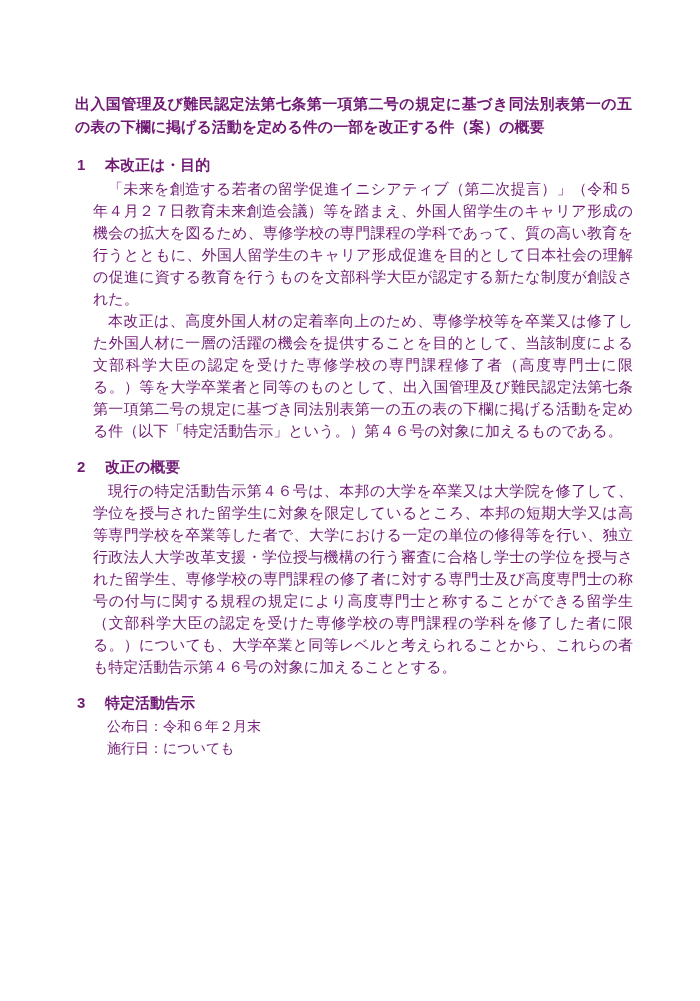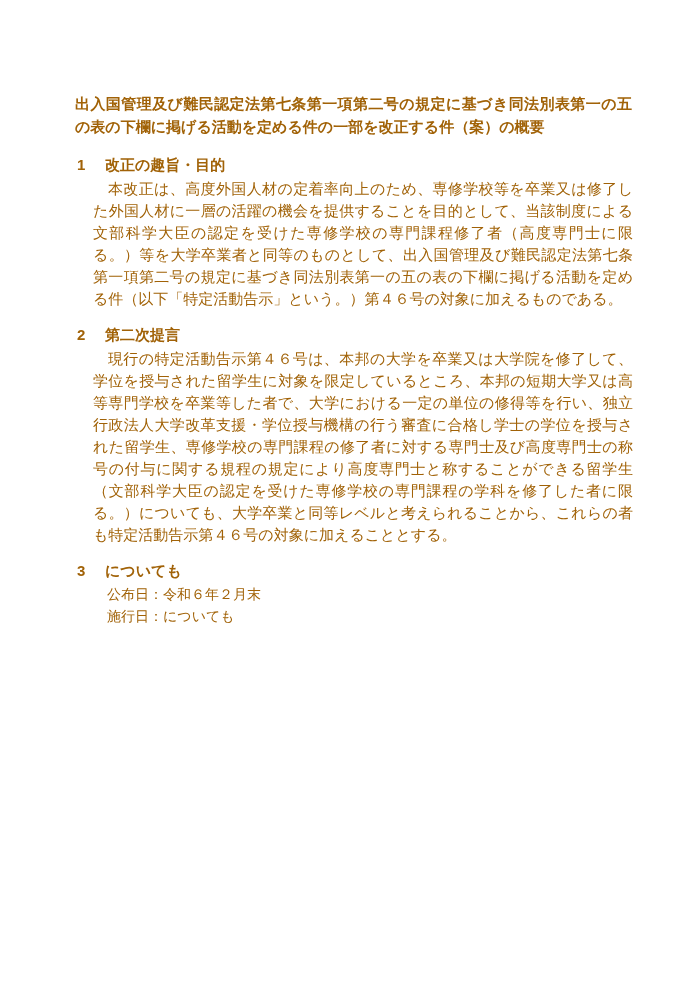--- a/index.html
+++ b/index.html
@@ -8,21 +8,21 @@
     background: #ffffff;
   }
   .page {
     position: relative;
     width: 644px;
     height: 1001px;
     background: #ffffff;
     box-sizing: border-box;
     padding: 92px 68px 0 75px;
     overflow: hidden;
-    color: #a16207;
+    color: #701a75;
   }
   .doc-title {
     margin: 0 0 16px 0;
     width: 557px;
     font-family: "Liberation Sans", "DejaVu Sans", sans-serif;
     font-weight: 700;
     font-size: 15px;
     line-height: 23px;
     text-align: justify;
   }
@@ -71,41 +71,42 @@
 </head>
 <body>
 
 <div class="page">
 
   <h1 class="doc-title">出入国管理及び難民認定法第七条第一項第二号の規定に基づき同法別表第一の五の表の下欄に掲げる活動を定める件の一部を改正する件（案）の概要</h1>
 
   <section class="section">
     <h2 class="sec-heading">
       <span class="sec-num">1</span>
-      <span class="sec-title">改正の趣旨・目的</span>
+      <span class="sec-title">本改正は・目的</span>
     </h2>
     <div class="sec-body">
+      <p class="para">「未来を創造する若者の留学促進イニシアティブ（第二次提言）」（令和５年４月２７日教育未来創造会議）等を踏まえ、外国人留学生のキャリア形成の機会の拡大を図るため、専修学校の専門課程の学科であって、質の高い教育を行うとともに、外国人留学生のキャリア形成促進を目的として日本社会の理解の促進に資する教育を行うものを文部科学大臣が認定する新たな制度が創設された。</p>
       <p class="para">本改正は、高度外国人材の定着率向上のため、専修学校等を卒業又は修了した外国人材に一層の活躍の機会を提供することを目的として、当該制度による文部科学大臣の認定を受けた専修学校の専門課程修了者（高度専門士に限る。）等を大学卒業者と同等のものとして、出入国管理及び難民認定法第七条第一項第二号の規定に基づき同法別表第一の五の表の下欄に掲げる活動を定める件（以下「特定活動告示」という。）第４６号の対象に加えるものである。</p>
     </div>
   </section>
 
   <section class="section">
     <h2 class="sec-heading">
       <span class="sec-num">2</span>
-      <span class="sec-title">第二次提言</span>
+      <span class="sec-title">改正の概要</span>
     </h2>
     <div class="sec-body">
       <p class="para">現行の特定活動告示第４６号は、本邦の大学を卒業又は大学院を修了して、学位を授与された留学生に対象を限定しているところ、本邦の短期大学又は高等専門学校を卒業等した者で、大学における一定の単位の修得等を行い、独立行政法人大学改革支援・学位授与機構の行う審査に合格し学士の学位を授与された留学生、専修学校の専門課程の修了者に対する専門士及び高度専門士の称号の付与に関する規程の規定により高度専門士と称することができる留学生（文部科学大臣の認定を受けた専修学校の専門課程の学科を修了した者に限る。）についても、大学卒業と同等レベルと考えられることから、これらの者も特定活動告示第４６号の対象に加えることとする。</p>
     </div>
   </section>
 
   <section class="section">
     <h2 class="sec-heading">
       <span class="sec-num">3</span>
-      <span class="sec-title">についても</span>
+      <span class="sec-title">特定活動告示</span>
     </h2>
     <div class="schedule">
       <p class="schedule-line">公布日：令和６年２月末</p>
       <p class="schedule-line">施行日：についても</p>
     </div>
   </section>
 
 </div>
 
 </body></html>

